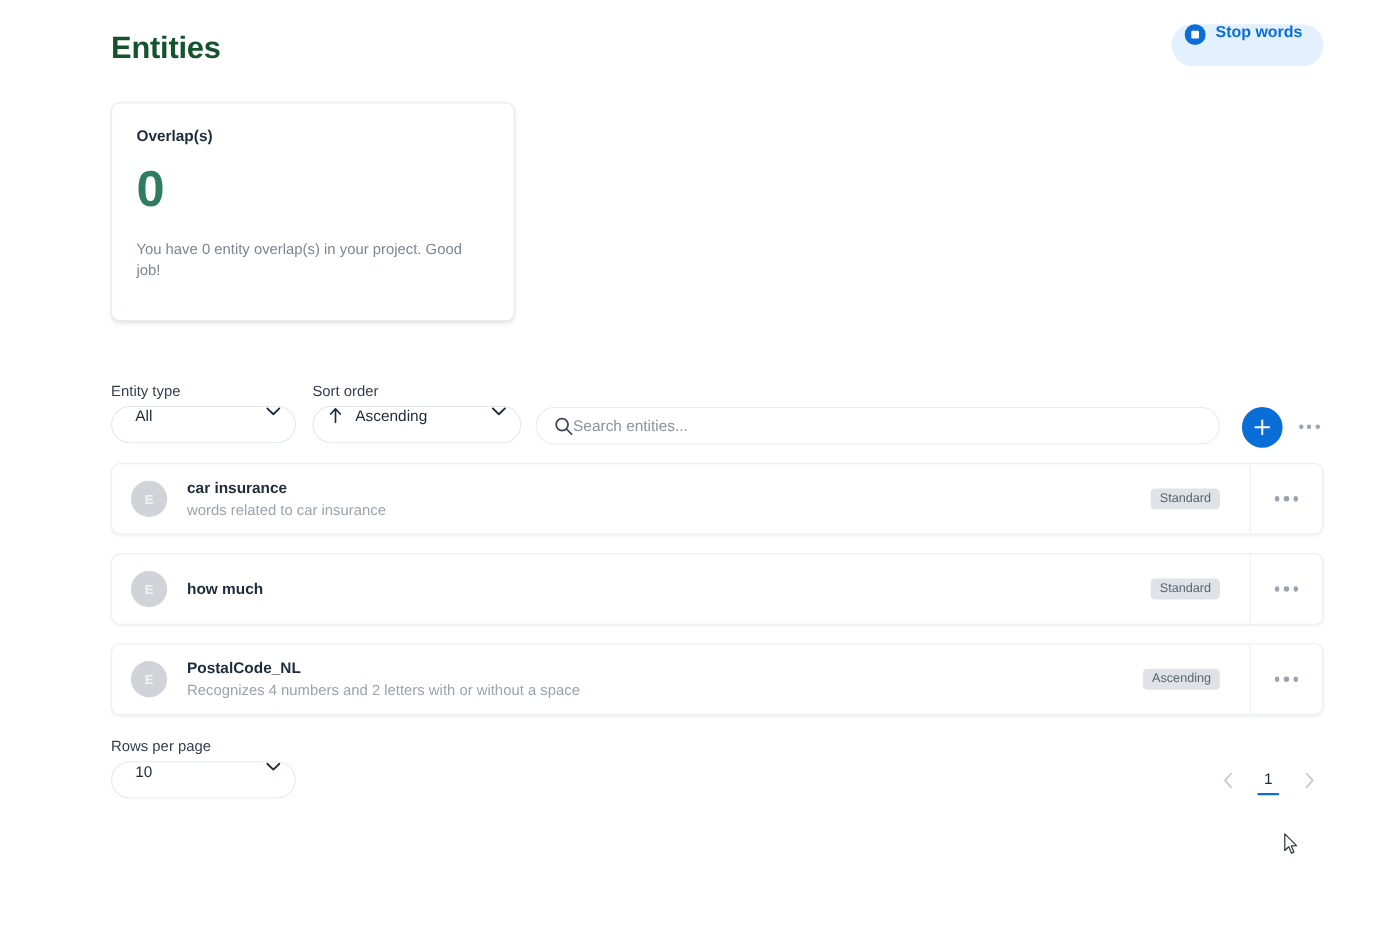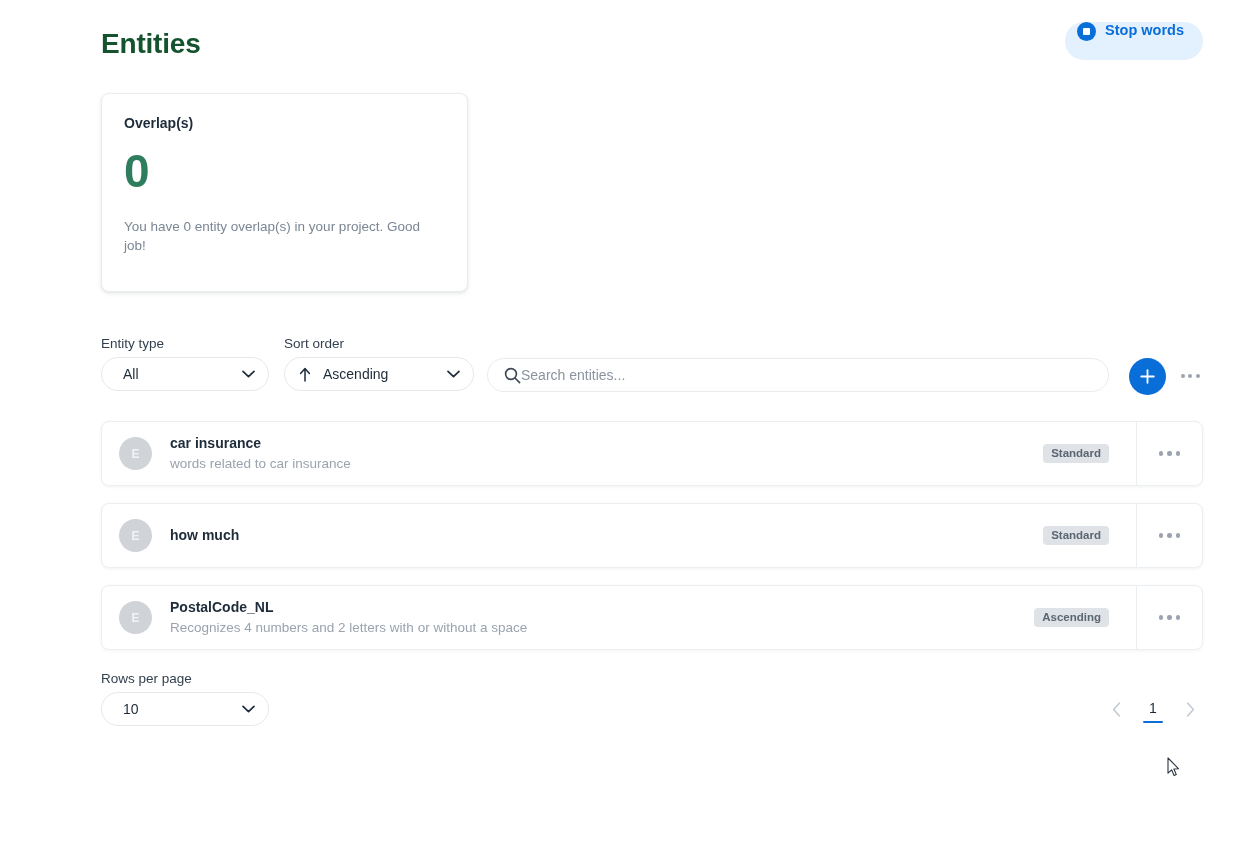--- a/index.html
+++ b/index.html
@@ -102,38 +102,38 @@
     font-size: 13.5px;
     line-height: 19px;
     color: #7b8694;
     max-width: 320px;
   }
 
   
   .controls {
     position: absolute;
     left: 101px;
-    top: 336px;
+    top: 348px;
     width: 1102px;
     height: 60px;
   }
   .field { position: absolute; top: 0; }
   .field-label {
     font-size: 13.5px;
     color: #323f4e;
     margin-bottom: 6px;
     display: block;
   }
   .select {
     height: 34px;
     border: 1px solid #e4e8ed;
     border-radius: 17px;
     background: #ffffff;
     display: flex;
-    align-items: center;
+    align-items: flex-start;
     padding: 0 13px 0 21px;
     cursor: pointer;
     font-family: inherit;
   }
   .select-value {
     font-size: 14px;
     color: #1d2b3a;
     flex: 1;
     white-space: nowrap;
   }
@@ -263,21 +263,20 @@
     margin-top: 1px;
   }
   .badge {
     font-size: 11.5px;
     color: #5b6673;
     background: #dfe2e6;
     border-radius: 4px;
     padding: 3px 8px 4px;
     white-space: nowrap;
     flex: none;
-    font-weight: bold;
   }
   .row-divider {
     width: 1px;
     height: 65px;
     background: #eceff2;
     margin-left: 27px;
     flex: none;
   }
   .row-more {
     width: 65px;

